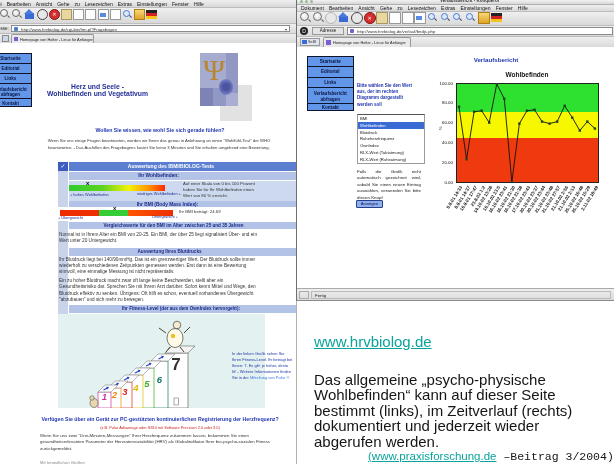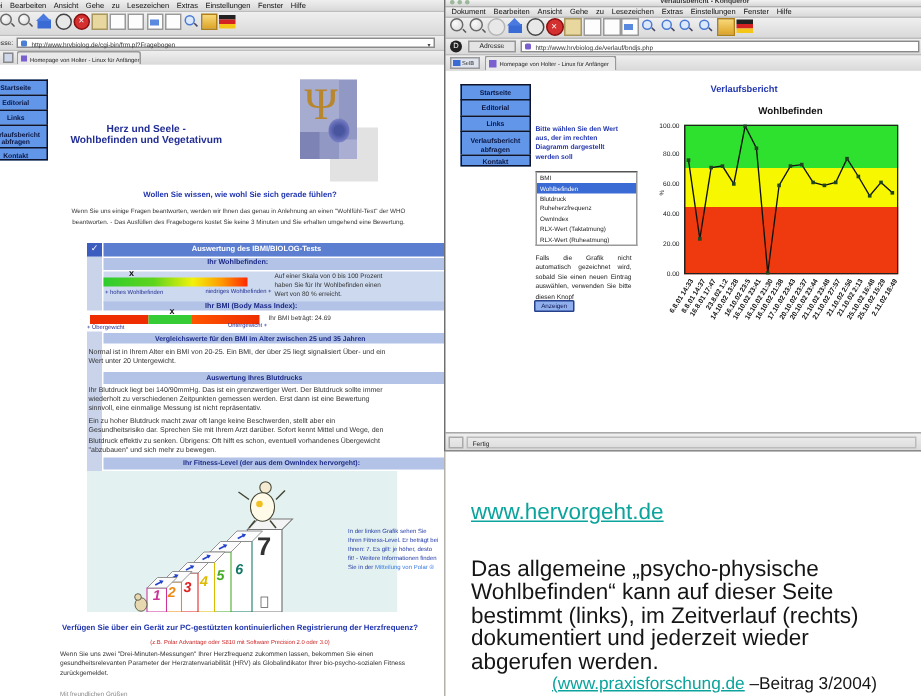--- a/index.html
+++ b/index.html
@@ -345,15 +345,15 @@
         <div class="a" style="left:257.9px;top:138px;width:40px;text-align:right;font-size:4.6px;font-weight:bold;color:#111;white-space:nowrap;transform:rotate(-58deg);transform-origin:100% 0%;">2.11.02 18:49</div>
       </div>
   </div>
 
   <div class="a chrome" style="left:0;top:288px;width:318px;height:12px;border-top:1px solid #a9a9a9;">
     <div class="a" style="left:2px;top:2px;width:10px;height:8px;border:1px solid #aaa;box-sizing:border-box;"></div>
     <div class="a" style="left:14px;top:2px;width:300px;height:8px;border:1px solid #bbb;box-sizing:border-box;font-size:4.4px;line-height:7px;color:#222;padding-left:3px;">Fertig</div>
   </div>
 </div>
 
-<div class="a" style="left:314px;top:333px;font-size:15px;color:#0aa49c;text-decoration:underline;">www.hervorgeht.de</div>
+<div class="a" style="left:314px;top:333px;font-size:15px;color:#0aa49c;text-decoration:underline;">www.hrvbiolog.de</div>
 <div class="a" style="left:314px;top:371.5px;width:280px;font-size:15px;color:#151515;line-height:15.6px;white-space:nowrap;">Das allgemeine „psycho-physische<br>Wohlbefinden“ kann auf dieser Seite<br>bestimmt (links), im Zeitverlauf (rechts)<br>dokumentiert und jederzeit wieder<br>abgerufen werden.</div>
-<div class="a" style="left:368px;top:450px;font-size:11.5px;white-space:nowrap;"><span style="color:#0aa49c;text-decoration:underline;">(www.praxisforschung.de</span><span style="color:#151515;"> –Beitrag 3/2004)</span></div>
+<div class="a" style="left:368px;top:450px;font-size:11.5px;white-space:nowrap;"><span style="color:#0aa49c;text-decoration:underline;">(www.praxisforschung.de</span><span style="color:#151515;font-family:Liberation Mono, monospace;"> –Beitrag 3/2004)</span></div>
 
 </body></html>

